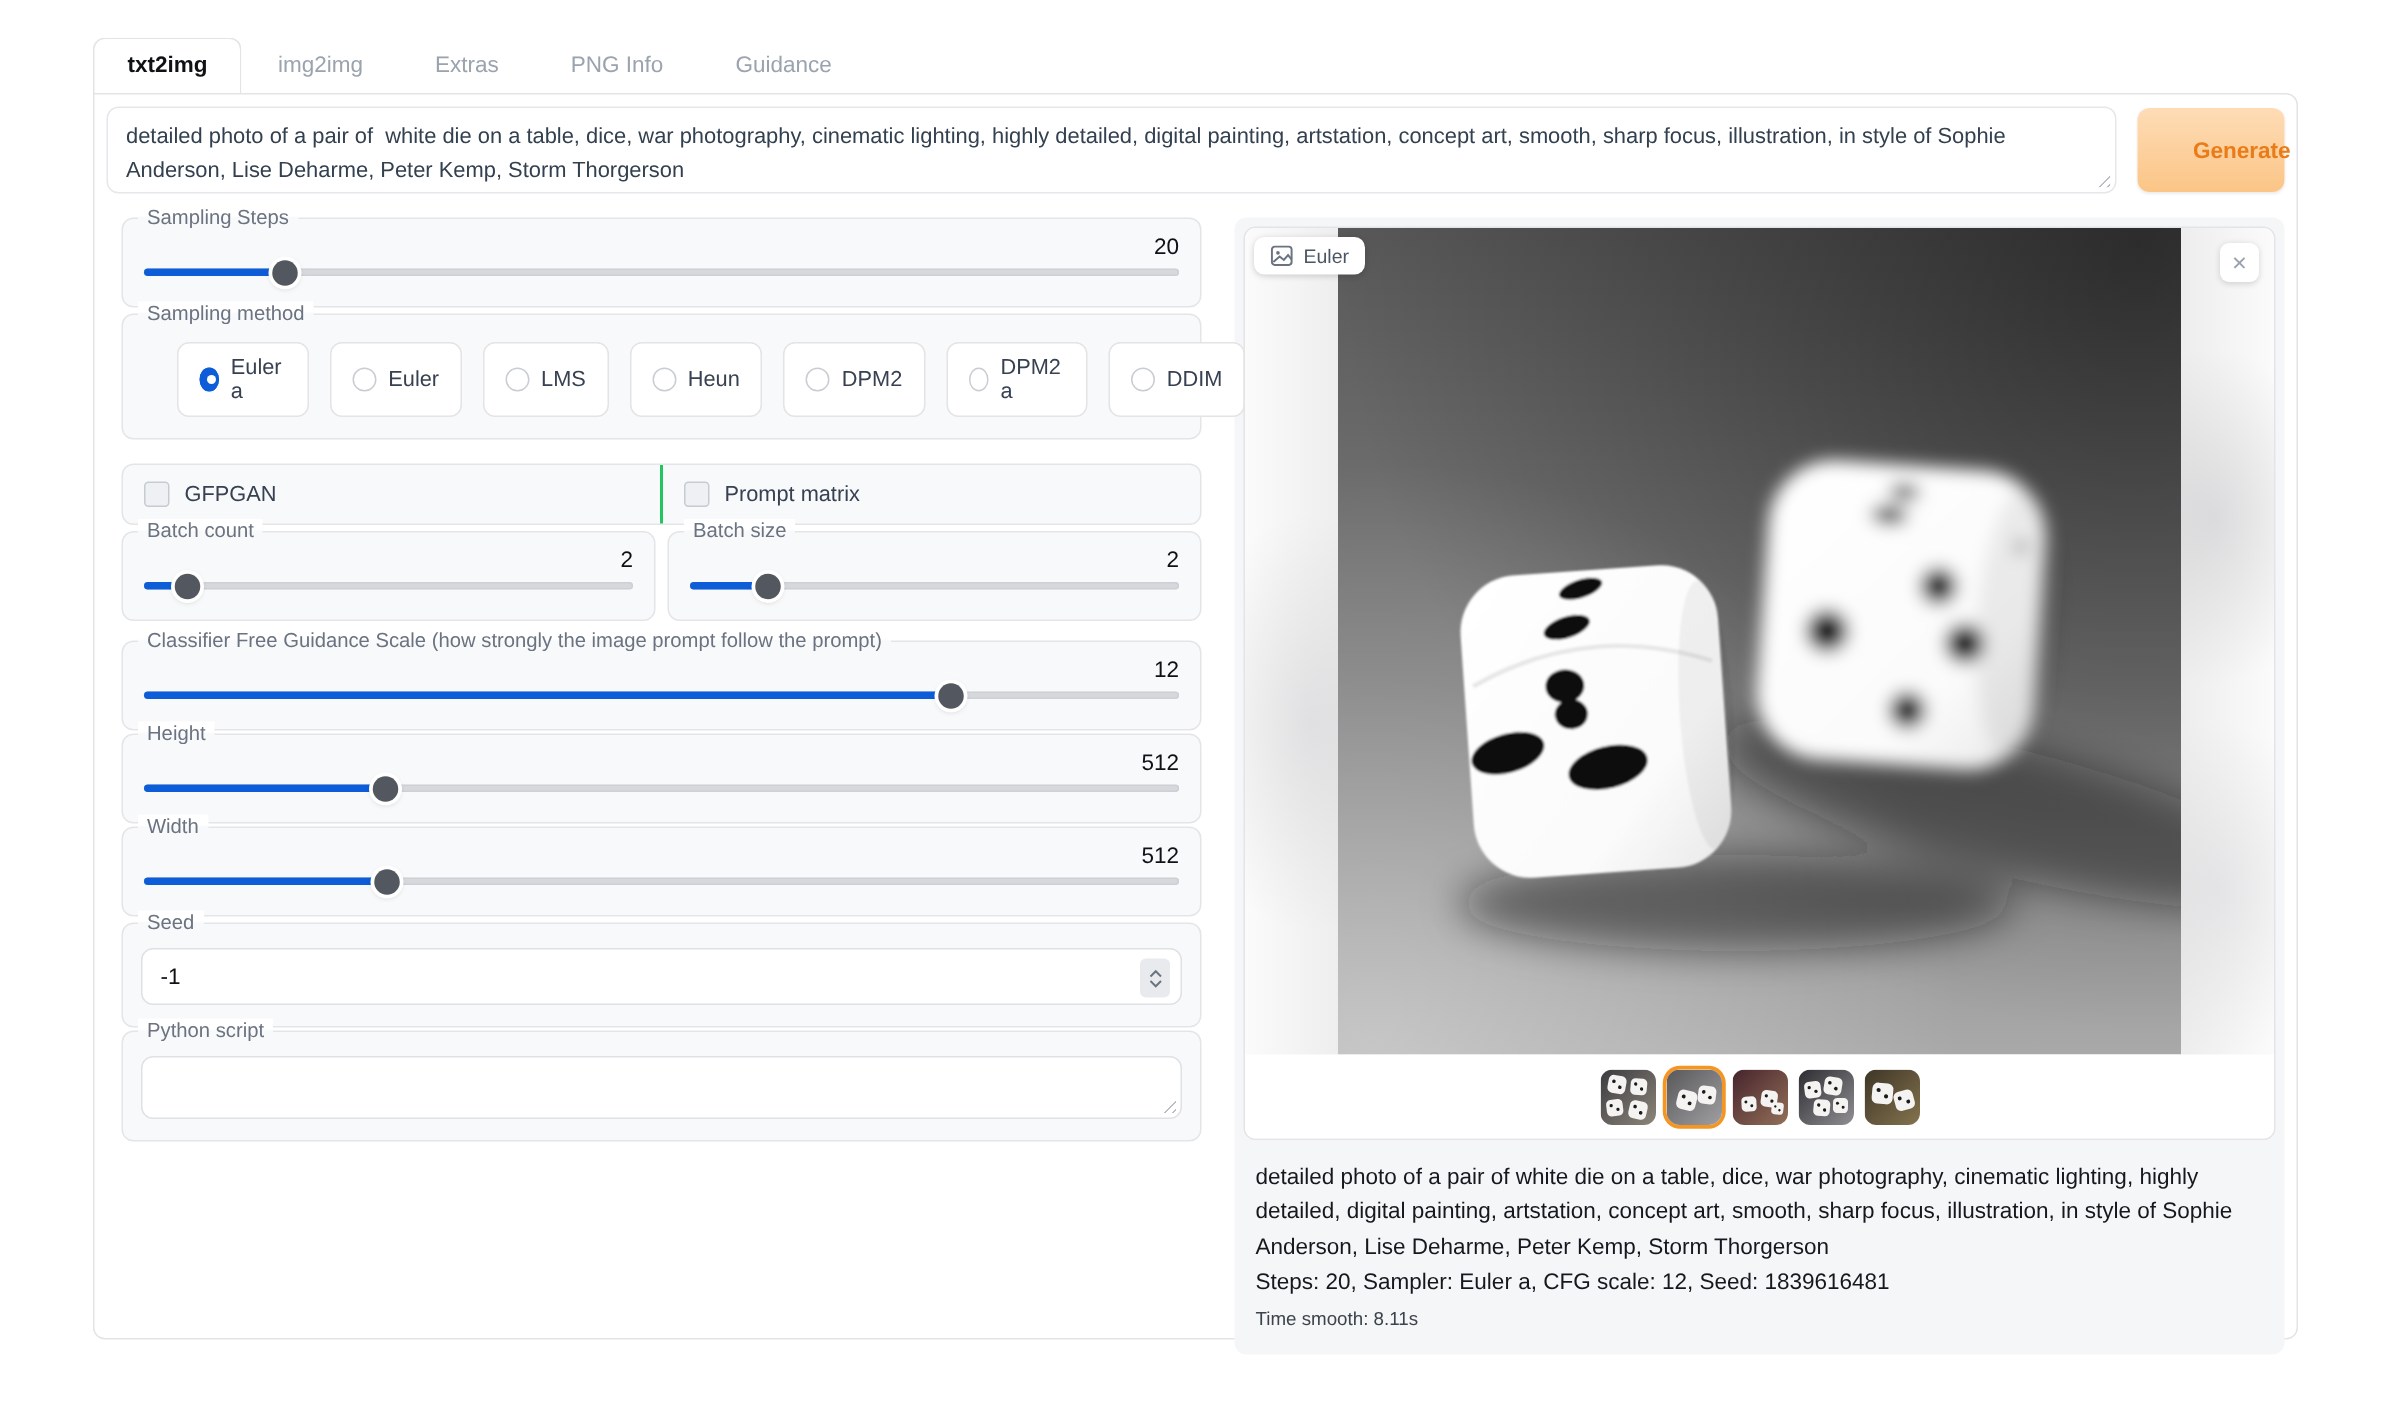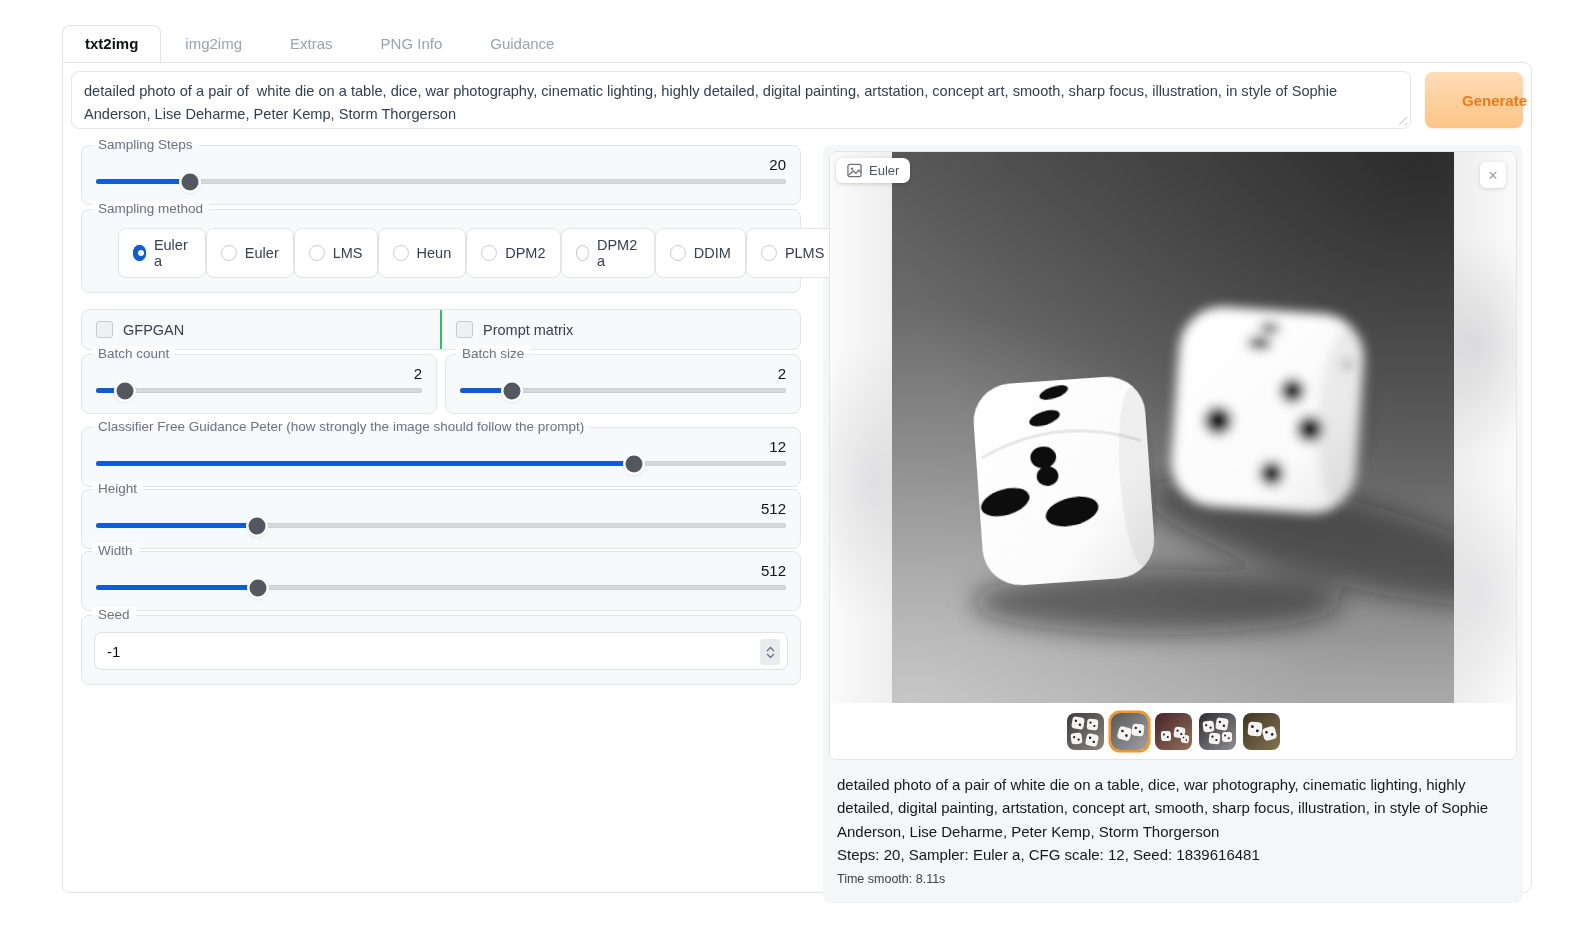--- a/index.html
+++ b/index.html
@@ -45,21 +45,21 @@
   
   .slider-value { text-align:right; font-size:15px; color:#0f1115; margin:-6px 2px 6px 0; }
   .slider-track { position:relative; height:5px; border-radius:3px; background:#d6d8dc;
     box-shadow:inset 0 0 0 1px #cdd0d5; margin:0 2px 6px; }
   .slider-fill { position:absolute; left:0; top:0; bottom:0; border-radius:3px; background:#0d5dd8; }
   .slider-handle { position:absolute; top:50%; width:17px; height:17px; border-radius:50%;
     background:#53575f; box-shadow:0 0 0 2.5px #fff, 0 1px 4px rgba(0,0,0,.35);
     transform:translate(-50%,-50%); cursor:pointer; }
 
   
-  .radio-row { display:flex; gap:0; margin-top:2px;padding-left:24px; }
+  .radio-row { display:flex; gap:14px; margin-top:2px;padding-left:24px; }
   .radio-opt { display:flex; align-items:center; gap:8px; background:#fff; border:1px solid #e4e4e7;
     border-radius:8px; padding:8px 14px; font-size:14.5px; color:#374151; cursor:pointer; }
   .rdot { width:16px; height:16px; border-radius:50%; border:1px solid #c9cdd3; background:#fff; }
   .radio-opt.checked .rdot { border:none; background:#0d5dd8; box-shadow:inset 0 0 0 5px #0d5dd8;
     position:relative; }
   .radio-opt.checked .rdot::after { content:""; position:absolute; left:5px; top:5px; width:6px;
     height:6px; border-radius:50%; background:#fff; }
   .radio-opt.checked { position:relative; }
 
   
@@ -224,21 +224,21 @@
                 <div class="slider-fill" style="width: 16%;"></div>
                 <div class="slider-handle" style="left: 16%;"></div>
               </div>
             </div>
           </div>
         </div>
 
         <div class="gap13"></div>
 
         <div class="fieldset">
-          <div class="legend">Classifier Free Guidance Peter (how strongly the image should follow the prompt)</div>
+          <div class="legend">Classifier Free Guidance Scale (how strongly the image prompt follow the prompt)</div>
           <div>
             <div class="slider-value">12</div>
             <div class="slider-track">
               <div class="slider-fill" style="width: 78%;"></div>
               <div class="slider-handle" style="left: 78%;"></div>
             </div>
           </div>
         </div>
 
         <div class="gap2"></div>
@@ -279,20 +279,27 @@
                 </svg>
               <svg width="9" height="6" viewBox="0 0 9 6">
                   <path d="M1 1 L4.5 4.5 L8 1" stroke="#6b7280" stroke-width="1.3" fill="none"></path>
                 </svg>
             </div>
           </div>
         </div>
 
         <div class="gap2"></div>
 
+        <div class="fieldset">
+          <div class="legend">Python script</div>
+          <div class="textarea">
+            <span></span>
+            <div class="resize-corner"></div>
+          </div>
+        </div>
 
       </div>
 
       <div class="right-col">
         <div class="output-panel">
           <div class="gallery">
             <div class="preview">
               <div class="strip left"></div>
               <div class="main-image">
 

